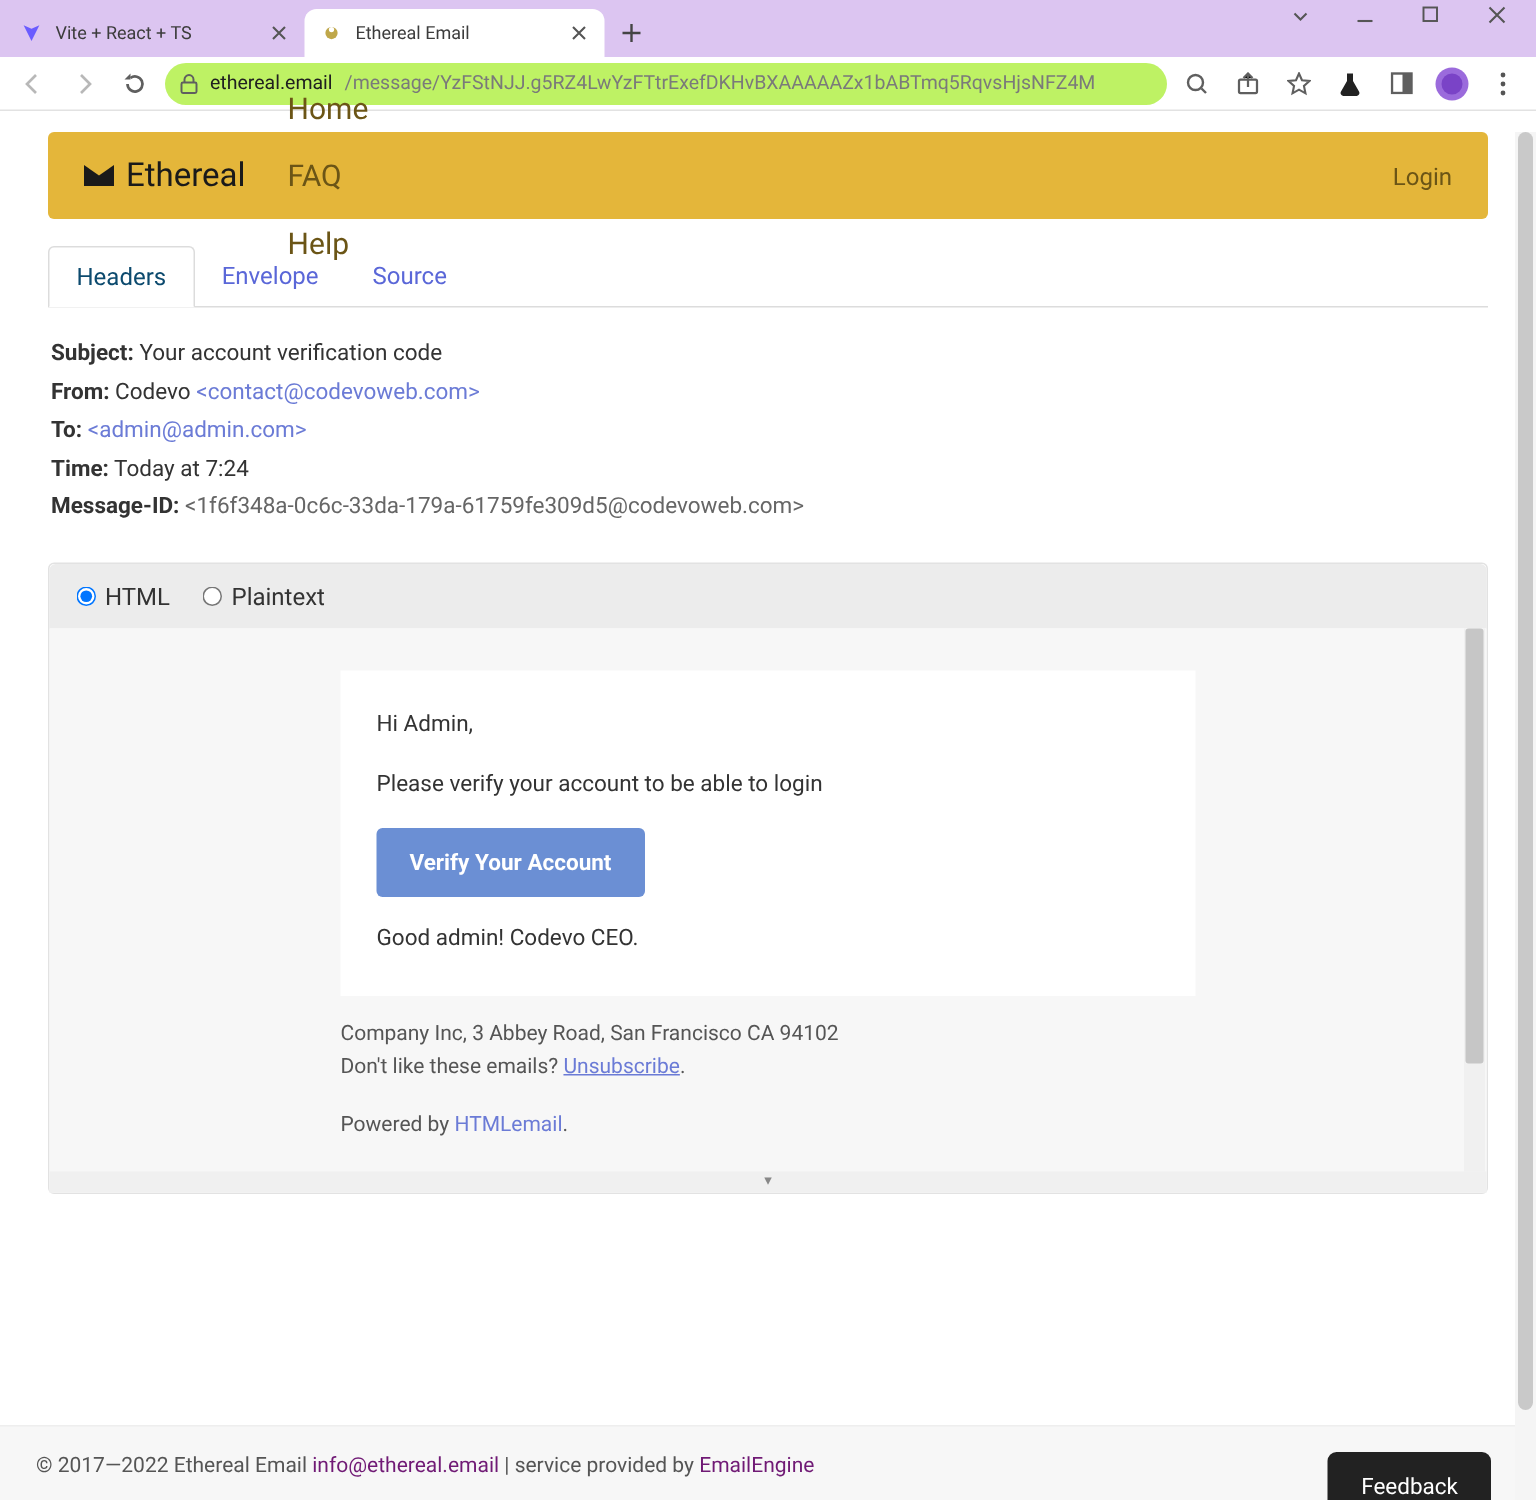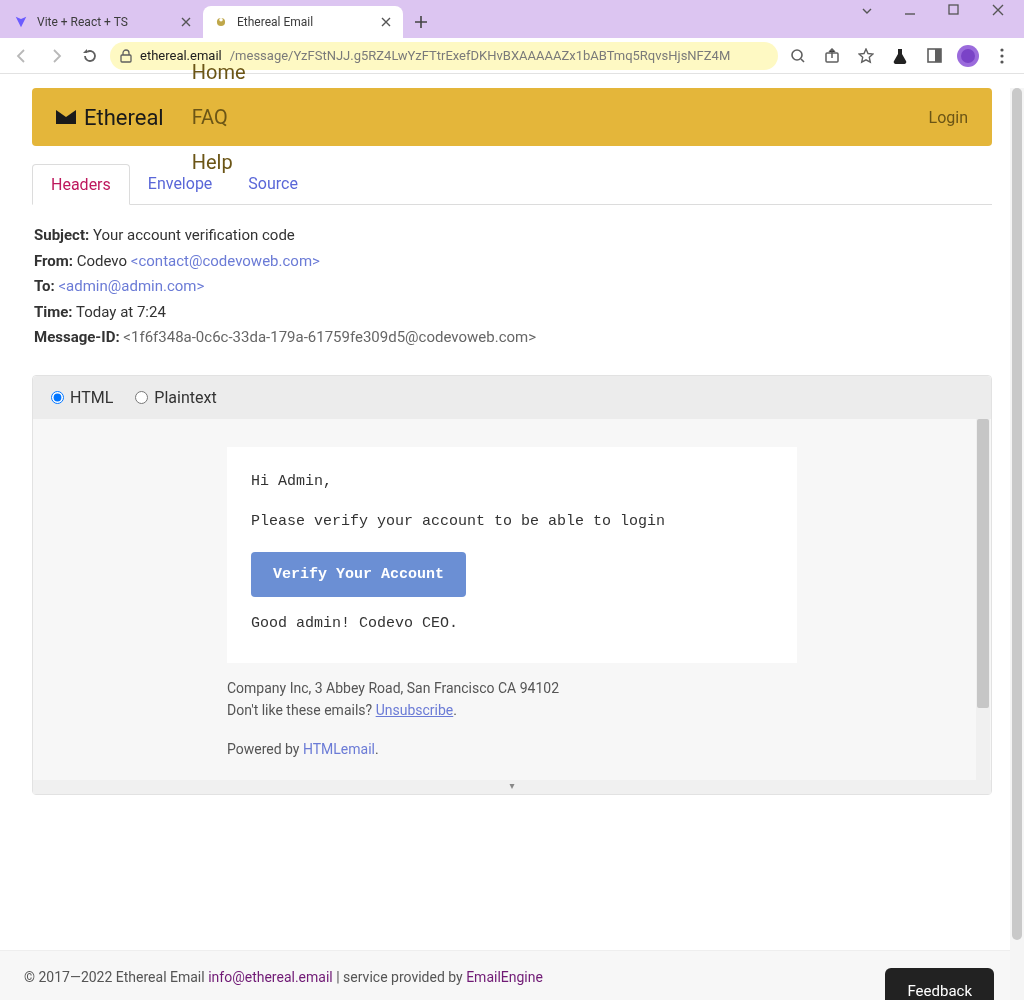--- a/index.html
+++ b/index.html
@@ -13,21 +13,21 @@
   .tab .tab-title { white-space: nowrap; overflow: hidden; text-overflow: ellipsis; flex: 1; }
   .tab .close { width: 14px; height: 14px; display: inline-flex; align-items: center; justify-content: center; color: #555; }
   .tab.active { background: #fff; }
   .newtab { width: 28px; height: 28px; display: flex; align-items: center; justify-content: center; color: #444; margin-left: 4px; margin-bottom: 2px; }
   .window-controls { position: absolute; right: 6px; top: 4px; display: flex; gap: 18px; color: #4a4a4a; }
   .window-controls span { width: 26px; text-align: center; }
 
   .toolbar { height: 36px; background: #fff; border-bottom: 1px solid #e2e2e2; display: flex; align-items: center; padding: 0 8px; gap: 6px; }
   .tb-btn { width: 28px; height: 28px; display: flex; align-items: center; justify-content: center; color: #5f5f5f; border-radius: 50%; }
   .tb-btn.disabled { color: #b8b8b8; }
-  .omnibox { flex: 1; height: 28px; background: #fef9c3; border-radius: 14px; display: flex; align-items: center; padding: 0 10px; gap: 8px; font-size: 13px; color: #555; }
+  .omnibox { flex: 1; height: 28px; background: #bef264; border-radius: 14px; display: flex; align-items: center; padding: 0 10px; gap: 8px; font-size: 13px; color: #555; }
   .omnibox .lock { color: #5f5f5f; }
   .omnibox .host { color: #202020; }
   .omnibox .path { color: #7a7a7a; }
   .avatar { width: 22px; height: 22px; border-radius: 50%; background: #9b6bdc; display: flex; align-items: center; justify-content: center; }
   .avatar-inner { width: 14px; height: 14px; border-radius: 50%; background: #7a43c7; }
 
   
   .page { padding: 0 0 0 0; position: relative; height: calc(1000px - 38px - 36px); }
   .page-inner { width: 960px; margin: 0 auto; }
 
@@ -35,33 +35,33 @@
   .brand { display: flex; align-items: center; gap: 8px; font-size: 22px; color: #1a1a1a; font-weight: 400; }
   .brand .env-icon { width: 20px; height: 14px; background: #1a1a1a; position: relative; }
   .brand .env-icon::before { content: ""; position: absolute; top: 0; left: 0; border-left: 10px solid transparent; border-right: 10px solid transparent; border-top: 7px solid #e4b63a; }
   .navlinks { display: flex; gap: 21px; margin-left: 28px; font-size: 20px; color: #5e4a14; flex-direction: column; }
   .navlinks a { color: #6b5516; text-decoration: none; }
   .navbar .spacer { flex: 1; }
   .login-link { color: #6b5516; font-size: 16px; text-decoration: none; }
 
   .tabs-row { display: flex; border-bottom: 1px solid #dcdcdc; margin-top: 18px; }
   .page-tab { padding: 10px 18px; font-size: 16px; color: #5a67d8; cursor: pointer; }
-  .page-tab.active { background: #fff; border: 1px solid #dcdcdc; border-bottom: 1px solid #fff; border-radius: 4px 4px 0 0; margin-bottom: -1px; color: #be185d; }
+  .page-tab.active { background: #fff; border: 1px solid #dcdcdc; border-bottom: 1px solid #fff; border-radius: 4px 4px 0 0; margin-bottom: -1px; color: #0c4a6e; }
 
   .headers-block { padding: 18px 2px; line-height: 1.7; font-size: 15px; color: #333; }
   .headers-block .hl { }
   .headers-block .lbl { font-weight: 700; }
   .headers-block .email { color: #6b7bd6; }
   .headers-block .mid { color: #666; }
 
   .message-frame { border: 1px solid #e2e2e2; border-radius: 4px; margin-top: 6px; padding: 0; }
   .format-bar { background: #ececec; padding: 12px 18px; display: flex; gap: 22px; align-items: flex-start; border-radius: 4px 4px 0 0; }
   .format-bar label { display: flex; align-items: center; gap: 6px; font-size: 16px; color: #333; }
   .content-area { position: relative; background: #f7f7f7; padding: 28px 0 34px 0; }
-  .email-card { width: 570px; margin: 0 auto; background: #fff; padding: 24px 24px 28px 24px; font-family: Liberation Mono, monospace; }
+  .email-card { width: 570px; margin: 0 auto; background: #fff; padding: 24px 24px 28px 24px; }
   .email-card p { margin: 0 0 18px 0; font-size: 15px; color: #333; line-height: 1.5; }
   .verify-btn { display: inline-block; background: #6b8fd4; color: #fff; font-weight: 700; font-size: 15px; padding: 14px 22px; border-radius: 4px; text-decoration: none; margin-bottom: 16px; }
   .email-footer { width: 570px; margin: 14px auto 0 auto; font-size: 14px; color: #555; line-height: 1.6; }
   .email-footer a { color: #6b7bd6; text-decoration: underline; }
   .email-footer .powered a { text-decoration: none; }
   .scrollbar-v { position: absolute; right: 1px; top: 0; bottom: 14px; width: 14px; background: #f0f0f0; }
   .scroll-thumb { position: absolute; left: 1px; right: 1px; top: 0; height: 80%; background: #c6c6c6; border-radius: 2px; }
   .scroll-arrow { position: absolute; left: 0; right: 0; bottom: 0; height: 14px; text-align: center; font-size: 10px; color: #888; background: #f0f0f0; }
 
   .page-scrollbar { position: absolute; right: 0; top: 0; bottom: 0; width: 14px; background: #f5f5f5; }

